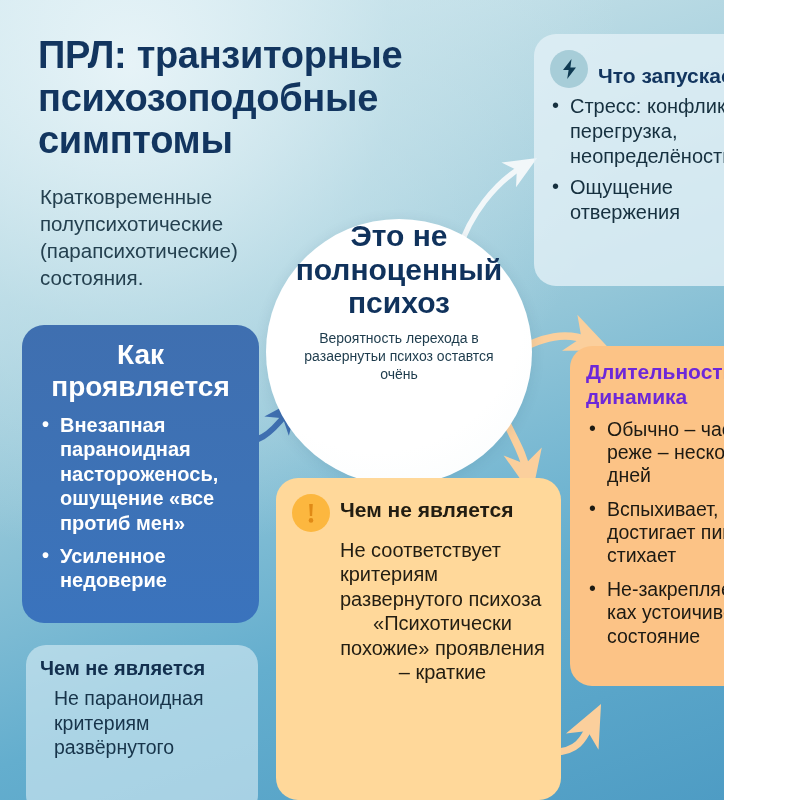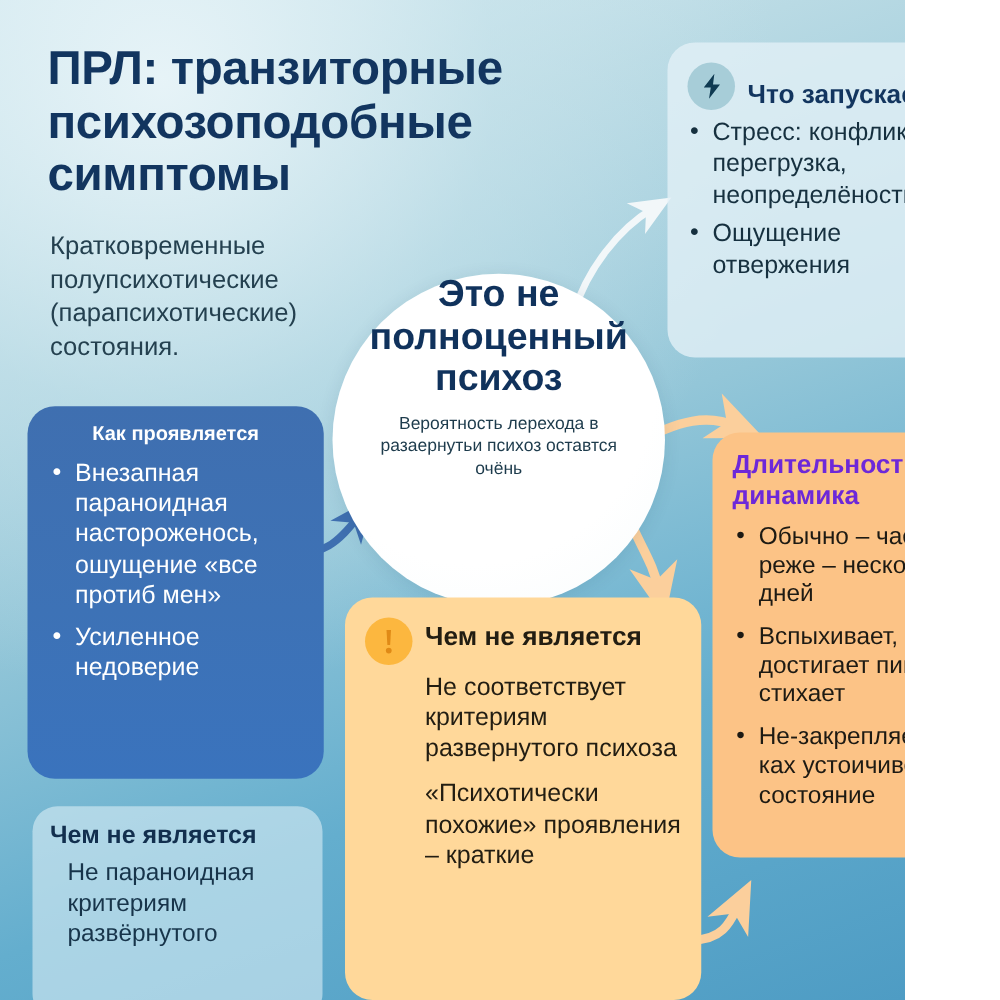--- a/index.html
+++ b/index.html
@@ -68,25 +68,25 @@
   .core-sub{
     margin-top:10px;font-size:14px;line-height:1.28;color:#1d3b4c;
   }
 
   
   #card-manifest{
     left:22px;top:325px;width:237px;height:298px;
     background:linear-gradient(180deg,#3f6fb0 0%,#3d72b6 55%,#3a73bd 100%);
     border-radius:22px;padding:14px 16px 10px 16px;color:#ffffff;
   }
-  .man-title{font-size:16px;font-weight:bold;line-height:1.16;text-align:center;margin-bottom:9px;}
+  .man-title{font-size:28px;font-weight:bold;line-height:1.16;text-align:center;margin-bottom:9px;}
   .man-list{margin:0;padding:0;list-style:none;}
   .man-list li{
     position:relative;padding-left:22px;margin-bottom:9px;
-    font-size:20px;line-height:1.22;
+    font-size:20px;line-height:1.22;font-weight:bold;
   }
   .man-list li:before{content:"•";position:absolute;left:4px;top:-1px;}
 
   
   #card-notis-left{
     left:26px;top:645px;width:232px;height:170px;
     background:rgba(214,235,243,0.62);
     border-radius:20px;padding:12px 14px;
   }
   .nl-title{font-size:20px;font-weight:bold;color:#122f4e;margin-bottom:6px;}
@@ -97,21 +97,21 @@
     left:276px;top:478px;width:285px;height:322px;
     background:#ffd89a;border-radius:22px;padding:14px 16px 10px 16px;
   }
   .ni-head{display:flex;align-items:flex-start;gap:10px;margin-bottom:4px;}
   .bang-circle{
     width:38px;height:38px;border-radius:50%;background:#fcb73f;
     display:flex;align-items:center;justify-content:center;flex:0 0 auto;margin-top:2px;
   }
   .ni-title{font-size:21px;font-weight:bold;color:#221d12;padding-top:6px;}
   .ni-p{font-size:20px;line-height:1.22;color:#221d12;margin:6px 0 0 48px;}
-  .ni-p.second{margin-top:12px;}
+  .ni-p.second{margin-top:0;text-align:center;}
 
   
   #card-duration{
     left:570px;top:346px;width:218px;height:340px;
     background:#fcc386;border-radius:22px;padding:14px 14px 10px 16px;
   }
   .dur-title{font-size:21px;font-weight:bold;line-height:1.18;color:#6d28d9;margin-bottom:8px;}
   .dur-list{margin:0;padding:0;list-style:none;}
   .dur-list li{
     position:relative;padding-left:21px;margin-bottom:10px;

